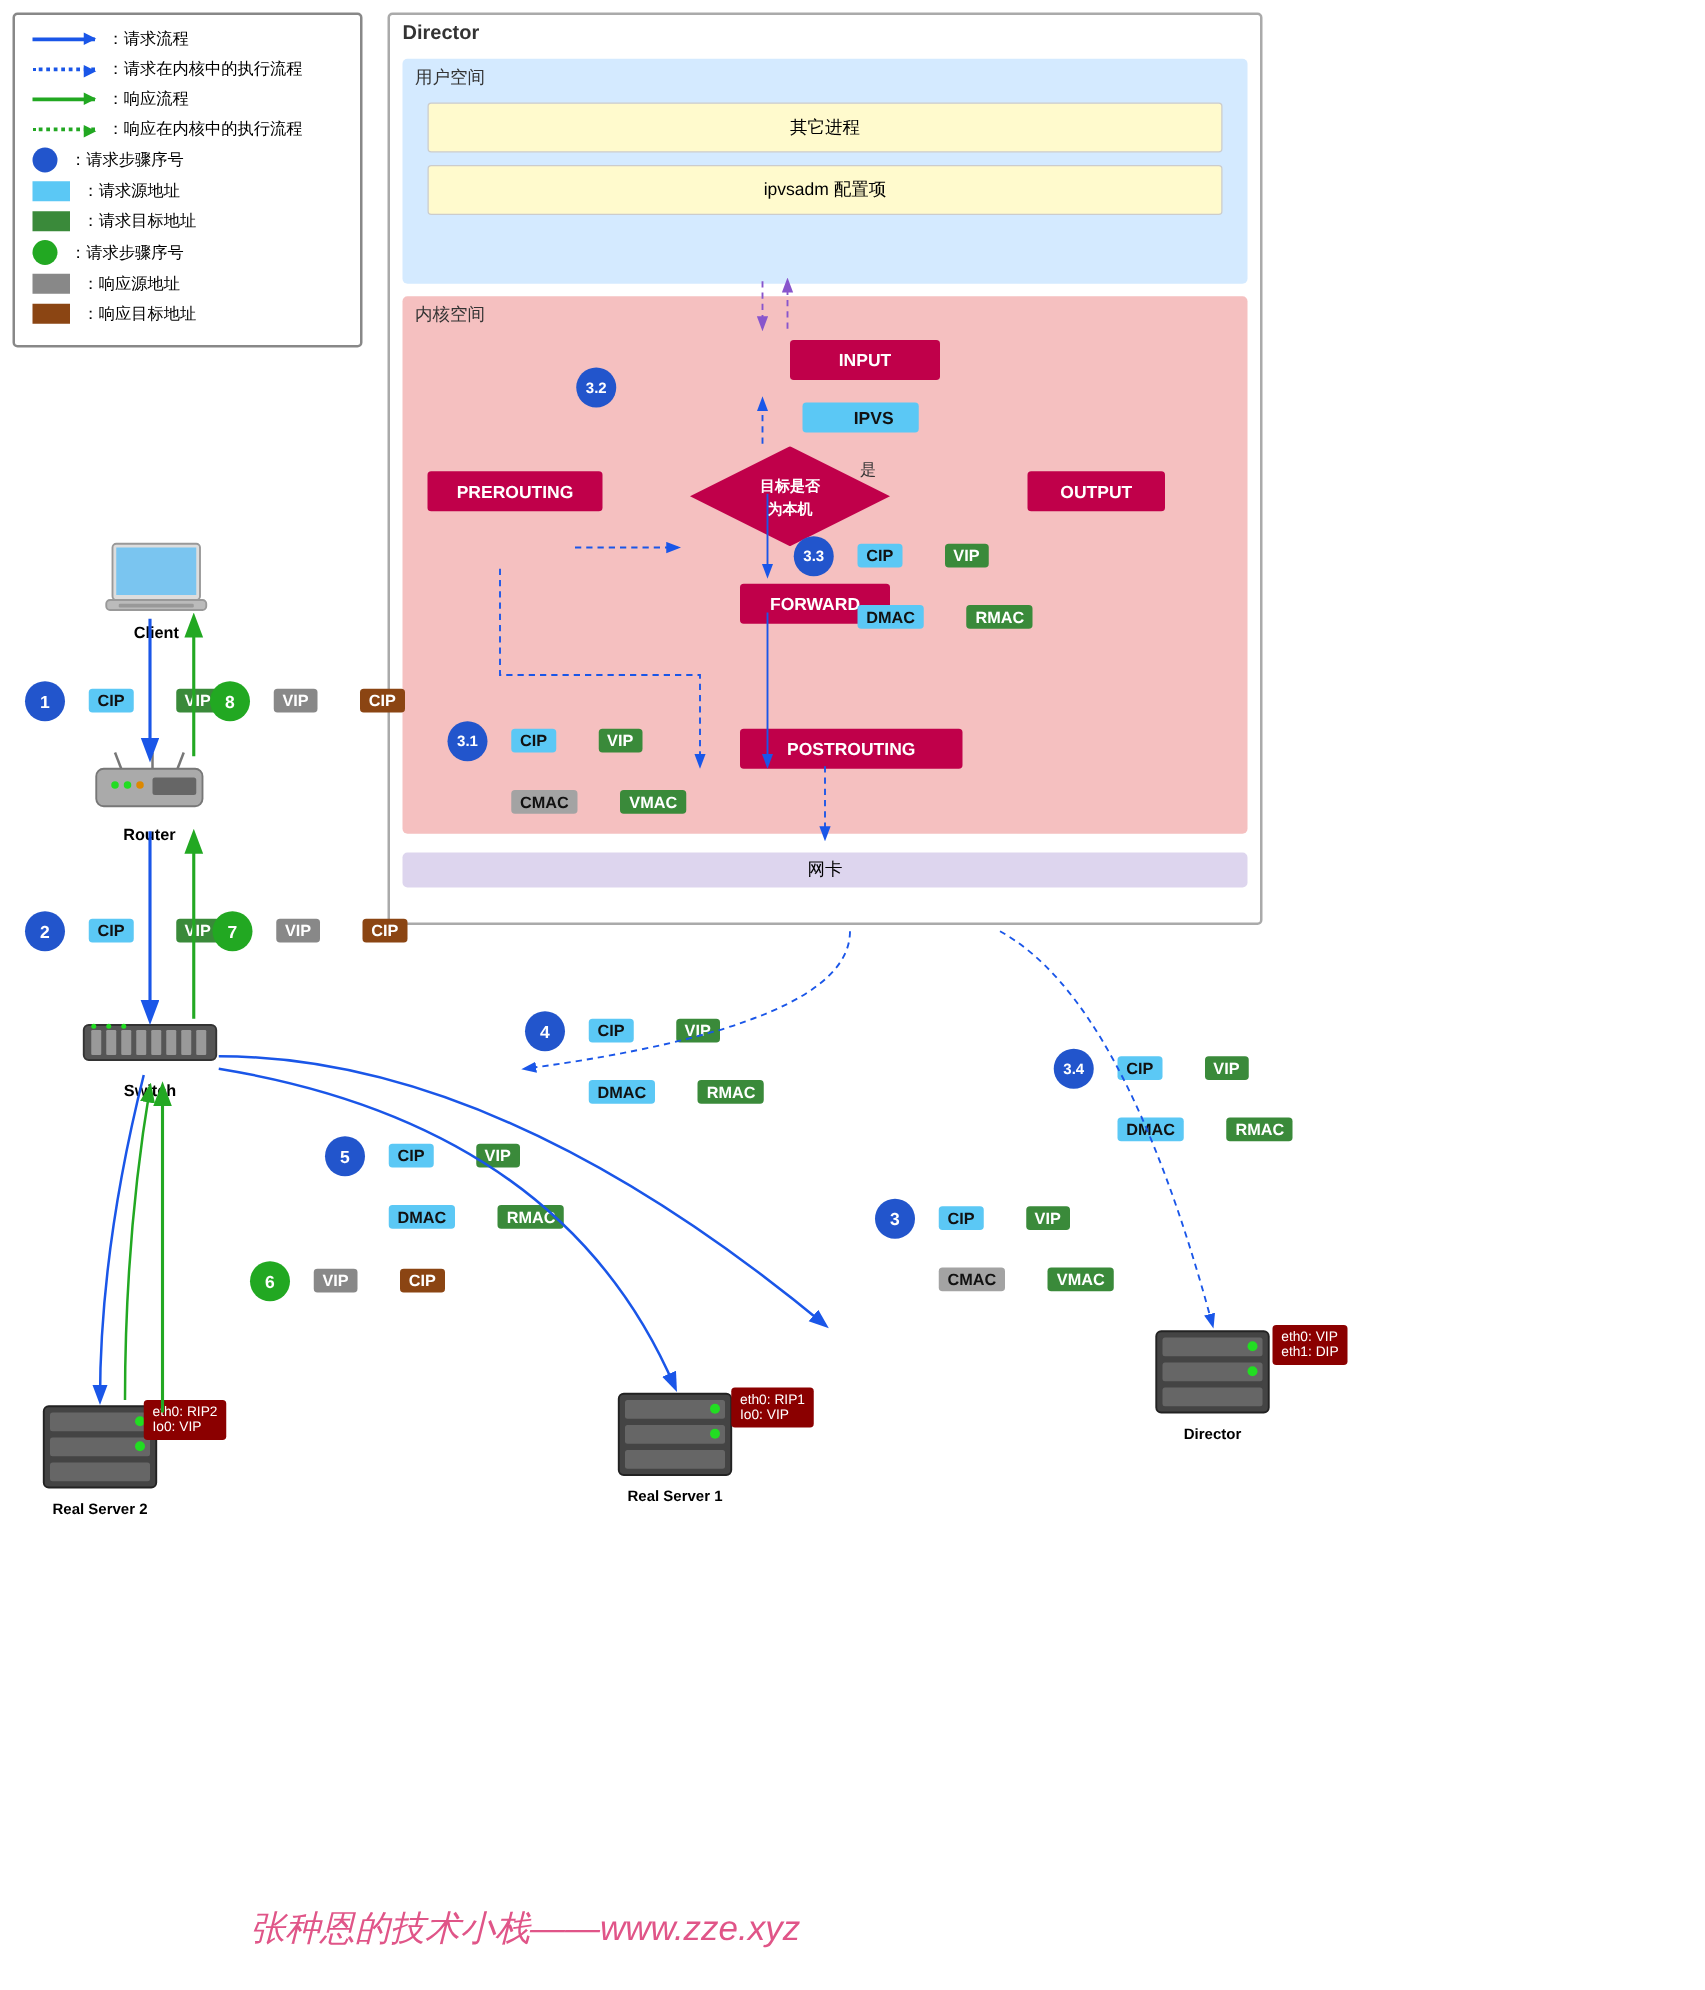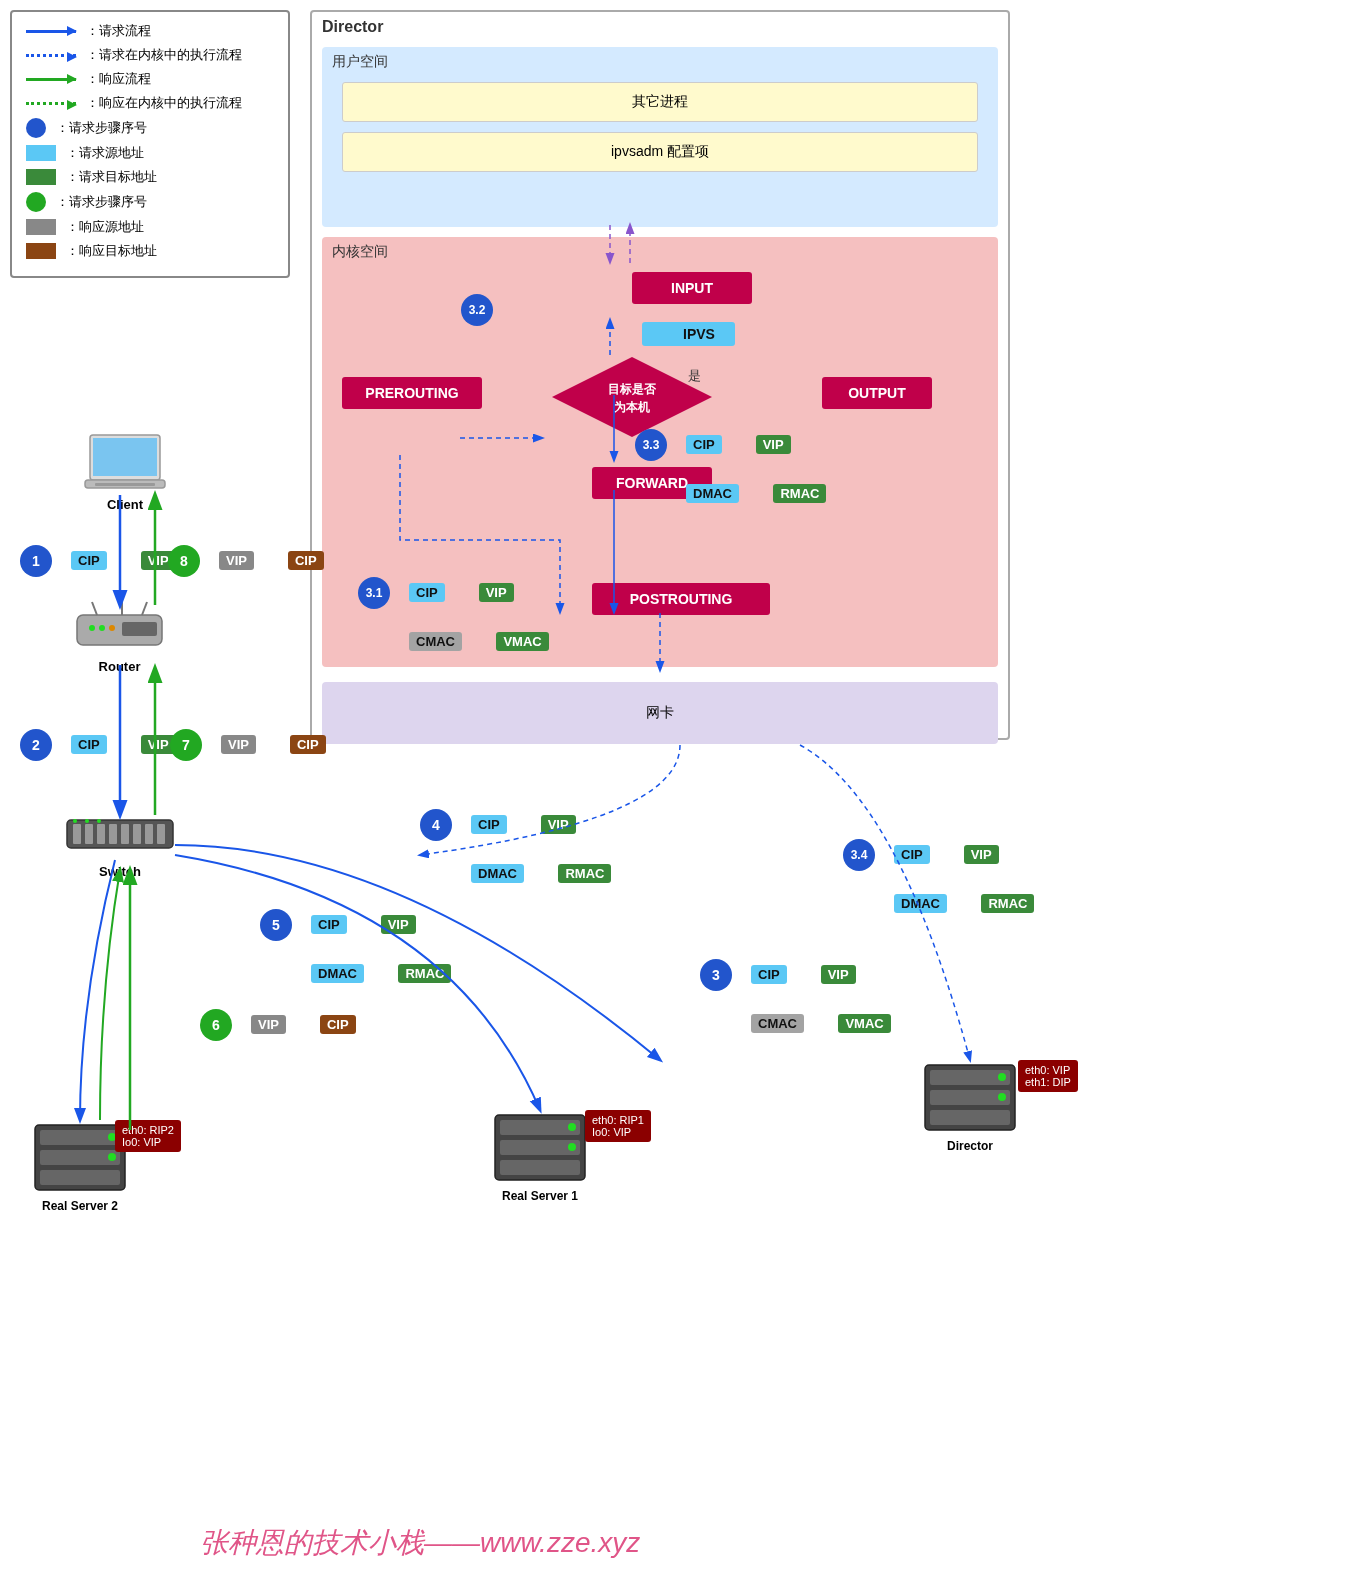--- a/index.html
+++ b/index.html
@@ -210,21 +210,21 @@
       font-size: 14px;
       padding: 6px 10px;
       color: #333;
     }
     
     .netcard-box {
       position: absolute;
       top: 670px;
       left: 10px;
       right: 10px;
-      height: 62px;
+      height: 28px;
       background: #ddd5ee;
       border-radius: 4px;
       display: flex;
       align-items: center;
       justify-content: center;
       font-size: 14px;
     }
 
     
     .nf-box {

